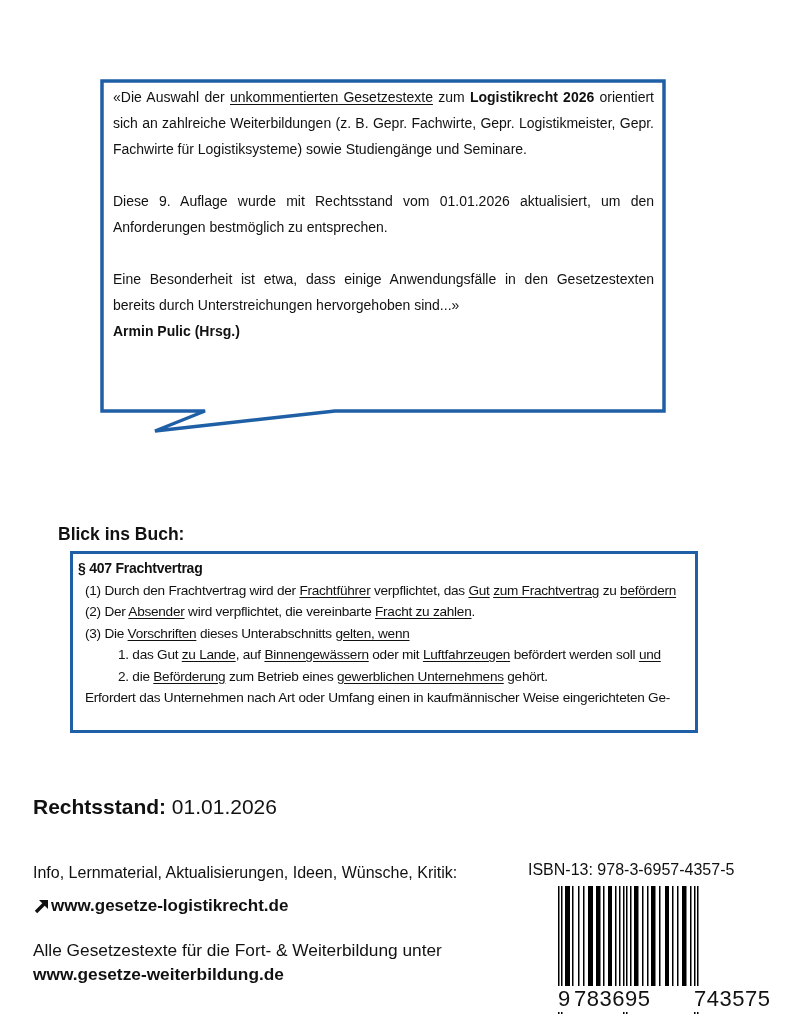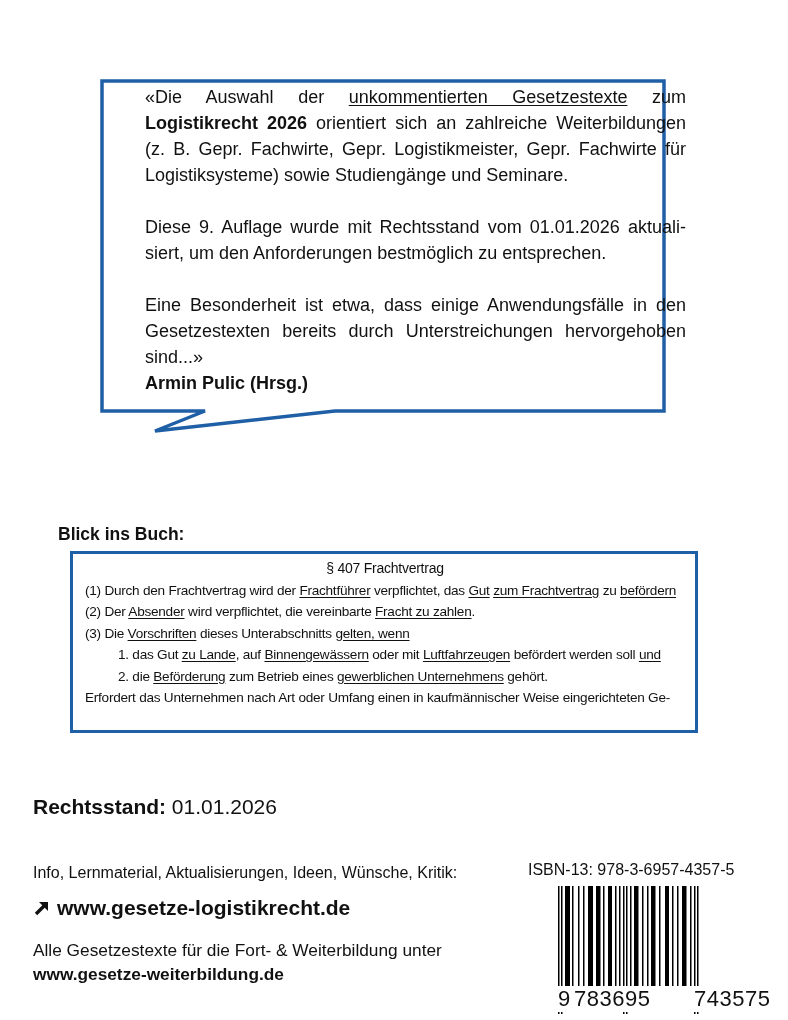--- a/index.html
+++ b/index.html
@@ -20,24 +20,23 @@
       left: 0;
       top: 0;
       width: 788px;
       height: 460px;
     }
     .bubble-text {
       position: absolute;
       left: 113px;
       top: 84px;
       width: 541px;
-      font-size: 18px;
+      font-size: 14px;
       line-height: 26px;
       text-align: justify;
-      margin-left: 32px;
     }
     .bubble-text p {
       margin: 0 0 26px 0;
     }
     .bubble-text p.last {
       margin-bottom: 0;
     }
     .u { text-decoration: underline; text-underline-offset: 2px; }
     .b { font-weight: bold; }
 
@@ -63,45 +62,44 @@
       left: 5px;
       top: 4px;
       width: 614px;
       font-family: "Liberation Sans", sans-serif;
       font-size: 13.6px;
       line-height: 21.5px;
       white-space: nowrap;
       letter-spacing: -0.25px;
     }
     .excerpt-inner .line { height: 21.5px; }
-    .excerpt-inner .title { font-weight: normal; font-size: 14px; text-align: center; }
+    .excerpt-inner .title { font-weight: bold; font-size: 14px; }
     .ind1 { padding-left: 7px; }
     .ind2 { padding-left: 40px; }
 
     .rechtsstand {
       position: absolute;
       left: 33px;
       top: 795px;
       font-size: 21px;
     }
     .info-line {
       position: absolute;
       left: 33px;
       top: 864px;
       font-size: 16px;
     }
     .main-link {
       position: absolute;
       left: 33px;
       top: 896px;
-      font-size: 21px;
+      font-size: 17px;
       font-weight: bold;
       display: flex;
       align-items: center;
-      gap: 6px;
     }
     .arrow-icon {
       width: 18px;
       height: 18px;
       display: inline-block;
     }
     .alle-line {
       position: absolute;
       left: 33px;
       top: 938px;

